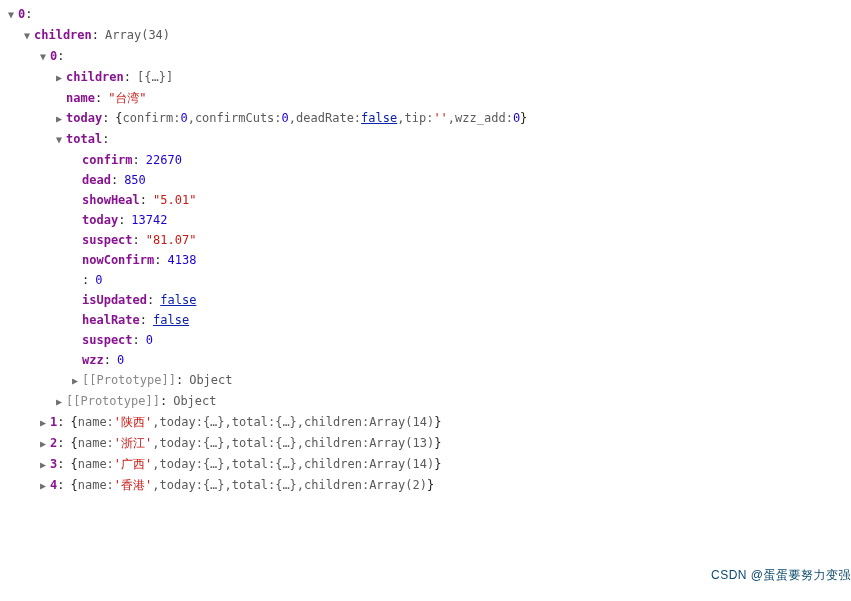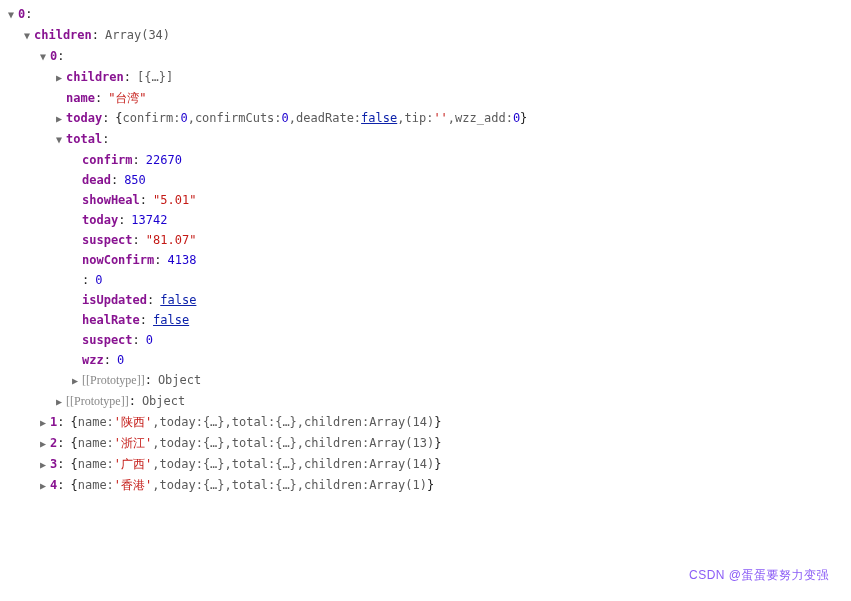--- a/index.html
+++ b/index.html
@@ -28,26 +28,26 @@
   .arrow.open::before { content: "▼"; }
   .arrow.closed::before { content: "▶"; }
   .noarrow { display: inline-block; width: 10px; }
   .key { color: #881391; font-weight: bold; }
   .colon { color: #222; margin-right: 6px; }
   .str { color: #c41a16; }
   .num { color: #1c00cf; }
   .bool { color: #0d22aa; text-decoration: underline; }
   .punct { color: #222; }
   .dim { color: #5a5a5a; }
-  .proto { color: #888; font-family: Liberation Serif, serif; }
+  .proto { color: #888; }
   .watermark {
     position: fixed;
-    right: 22px;
+    right: 0;
     bottom: 16px;
-    color: #8b5cf6;
+    color: #0c4a6e;
     font-family: sans-serif;
     font-size: 12px;
     letter-spacing: 0.5px;
   }
 </style>
 </head>
 <body>
 
 <div class="row indent-0">
   <span class="arrow open"></span>
@@ -276,17 +276,17 @@
     <span class="dim">today</span>
     <span class="dim">: </span>
     <span class="dim">{…}</span>
     <span class="dim">, </span>
     <span class="dim">total</span>
     <span class="dim">: </span>
     <span class="dim">{…}</span>
     <span class="dim">, </span>
     <span class="dim">children</span>
     <span class="dim">: </span>
-    <span class="dim">Array(1)</span>
+    <span class="dim">Array(2)</span>
     <span class="punct">}</span>
 </div>
 
 <div class="watermark">CSDN @蛋蛋要努力变强</div>
 
 </body></html>

